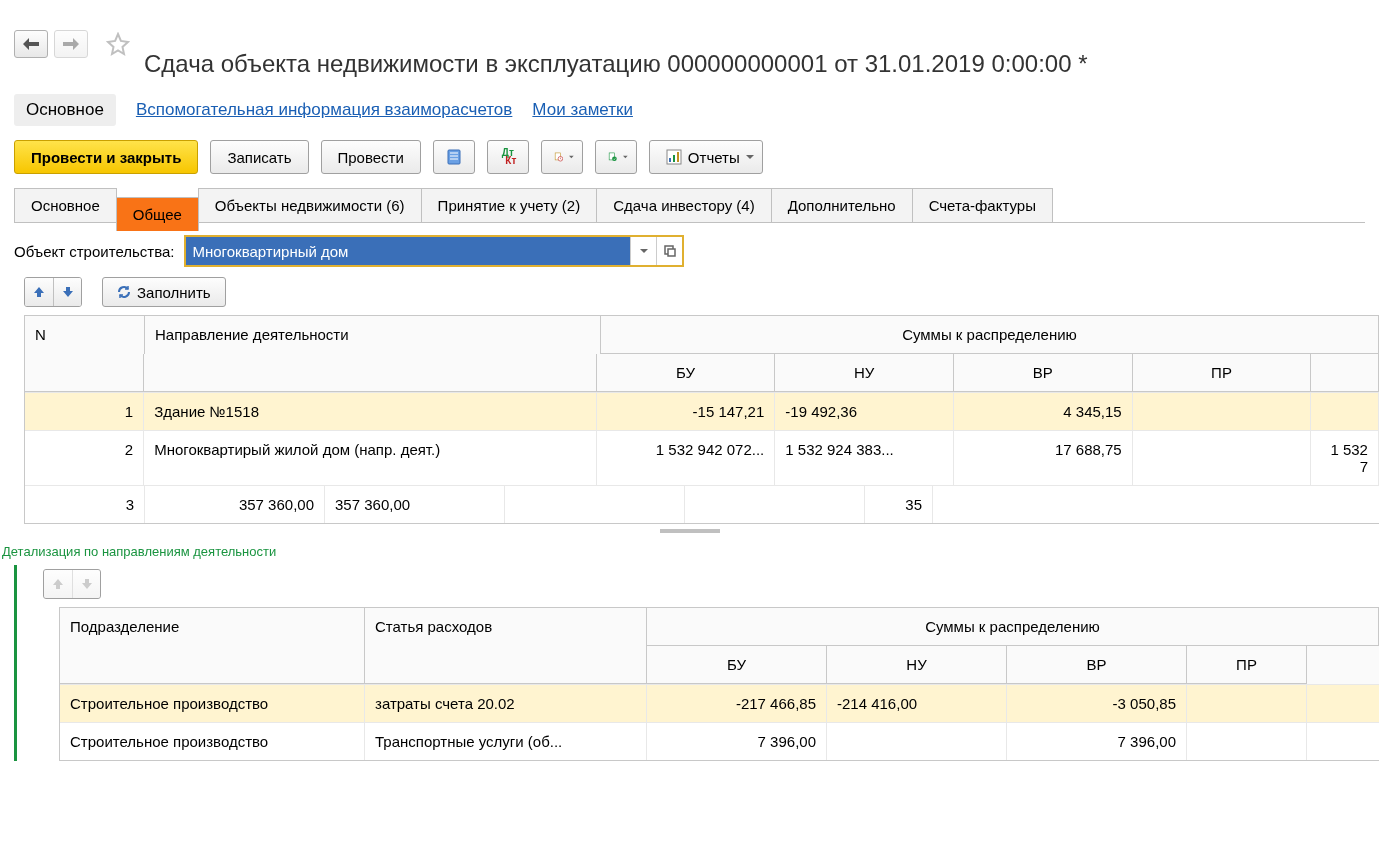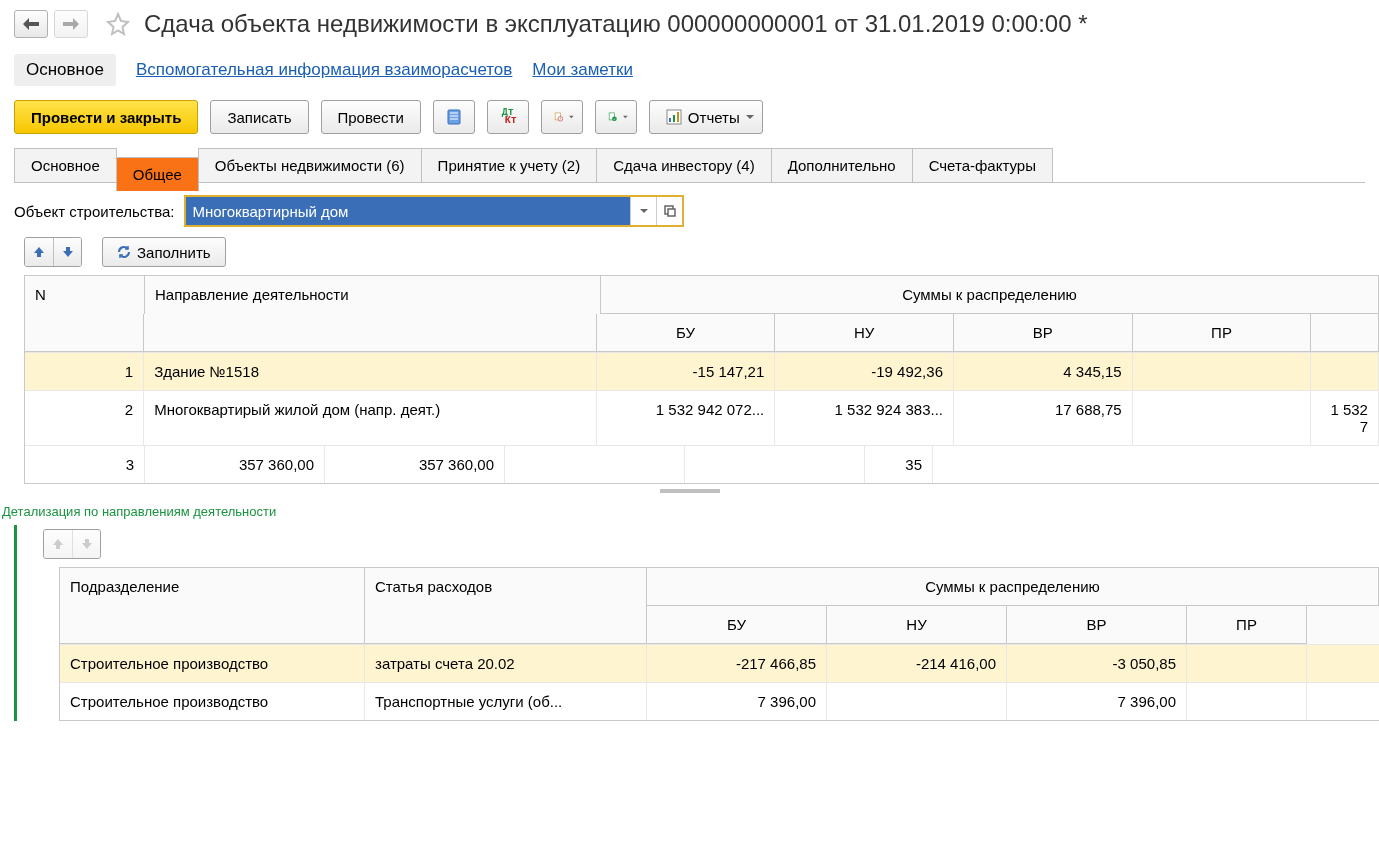--- a/index.html
+++ b/index.html
@@ -3,33 +3,33 @@
 <meta charset="utf-8">
 <style>
 * { box-sizing: border-box; margin: 0; padding: 0; }
 body { font-family: Arial, sans-serif; font-size: 14px; color: #000; background: #fff; width: 1379px; }
 
 
 .header-bar { display: flex; align-items: center; padding: 10px 14px 8px; gap: 6px; }
 .nav-btn { width: 34px; height: 28px; border: 1px solid #b0b0b0; background: linear-gradient(#fdfdfd, #e8e8e8); border-radius: 3px; display: flex; align-items: center; justify-content: center; cursor: pointer; }
 .nav-btn svg { fill: #555; }
 .star-icon { width: 28px; height: 28px; margin-left: 10px; display: flex; align-items: center; justify-content: center; }
-.page-title { font-size: 24px; font-weight: 400; margin-left: 6px; color: #333; }
+.page-title { font-size: 24px; font-weight: 400; margin-left: 6px; color: #333; margin-top: 40px; }
 
 
 .section-tabs { display: flex; align-items: center; gap: 20px; padding: 8px 14px 14px; }
 .section-tab { font-size: 17px; cursor: pointer; }
 .section-tab.active { background: #eee; padding: 6px 12px; border-radius: 3px; }
 .section-tab.link { color: #1a5fb4; text-decoration: underline; }
 
 
 .toolbar { display: flex; align-items: flex-end; gap: 12px; padding: 0 14px 14px; }
 .btn { height: 34px; padding: 0 16px; border: 1px solid #a0a0a0; border-radius: 3px; background: linear-gradient(#fdfdfd, #eaeaea); font-size: 15px; cursor: pointer; display: flex; align-items: center; gap: 6px; }
 .btn-primary { background: linear-gradient(#ffe34a, #f7c600); border-color: #c9a000; font-weight: 700; }
-.btn-icon { width: 42px; padding: 12px; justify-content: center; font-family: Liberation Mono, monospace; }
+.btn-icon { width: 42px; padding: 12px; justify-content: center; }
 .btn-dropdown { padding-right: 8px; }
 .btn .caret { width: 8px; height: 8px; }
 
 
 .tabs { display: flex; border-bottom: 1px solid #c0c0c0; margin: 0 14px; }
 .tab { padding: 8px 16px; border: 1px solid #c0c0c0; border-bottom: none; margin-right: -1px; background: #f3f3f3; font-size: 15px; cursor: pointer; }
 .tab.active { background: #f97316; position: relative; top: 9px; }
 
 
 .form-row { display: flex; align-items: center; padding: 12px 14px 10px; gap: 10px; }
@@ -50,21 +50,21 @@
 .table-wrap { margin: 0 0 0 24px; border: 1px solid #c8c8c8; overflow: hidden; border-right: none; }
 .table-header-row { display: flex; background: #fafafa; }
 .th { border-right: 1px solid #c8c8c8; border-bottom: 1px solid #c8c8c8; padding: 10px 10px; font-size: 15px; text-align: left; }
 .table-body-row { display: flex; border-top: 1px solid #e8e8e8; }
 .td { border-right: 1px solid #e8e8e8; padding: 10px 10px; font-size: 15px; }
 .table-body-row.selected { background: #fff4d0; }
 .col-n { width: 120px; text-align: right; }
 .col-dir { width: 456px; }
 .col-sum-header { flex: 1; text-align: center; }
 .col-bu { width: 180px; text-align: right; }
-.col-nu { width: 180px; text-align: right; }
+.col-nu { width: 180px; }
 .col-vr { width: 180px; text-align: right; }
 .col-pr { width: 180px; text-align: right; }
 .col-extra { width: 68px; text-align: right; }
 .two-row-header .top { display: flex; }
 .two-row-header .bot { display: flex; }
 .th.center { text-align: center; }
 
 
 .resizer { height: 14px; display: flex; justify-content: center; align-items: center; }
 .resizer-handle { width: 60px; height: 4px; border-top: 2px solid #c0c0c0; border-bottom: 2px solid #c0c0c0; }

